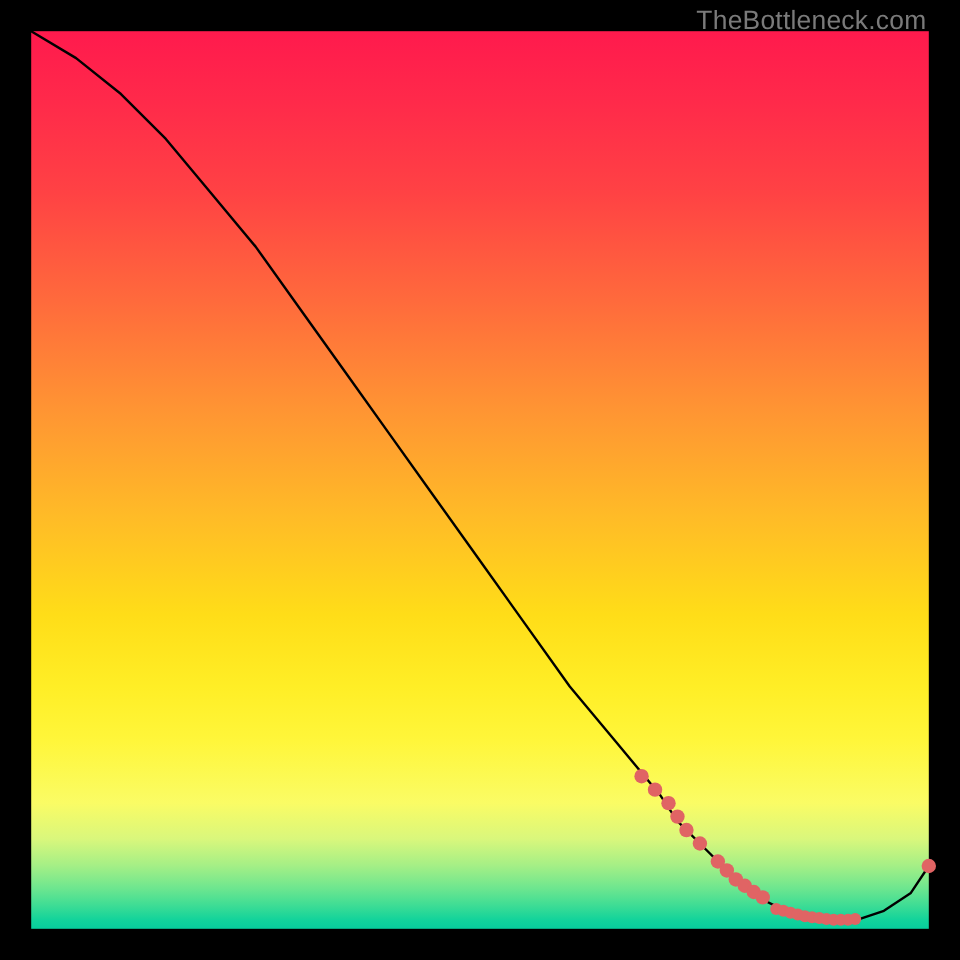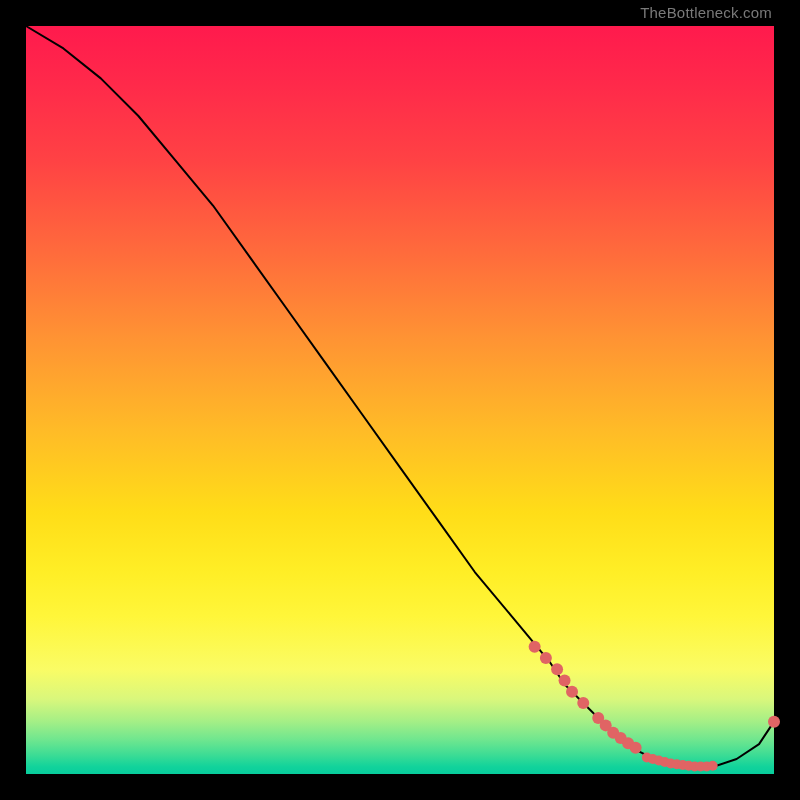--- a/index.html
+++ b/index.html
@@ -40,21 +40,21 @@
       #3bdc95 97.5%,
       #12d39b 99%,
       #07cd9d 100%
     );
   }
   .watermark {
     position: absolute;
     top: 4px;
     right: 28px;
     color: #7a7a7a;
-    font-size: 15px;
+    font-size: 22px;
     font-weight: 400;
     letter-spacing: 0.2px;
     user-select: none;
     margin-left: 46px;
   }
   svg.curve {
     position: absolute;
     left: 0;
     top: 0;
     width: 748px;

